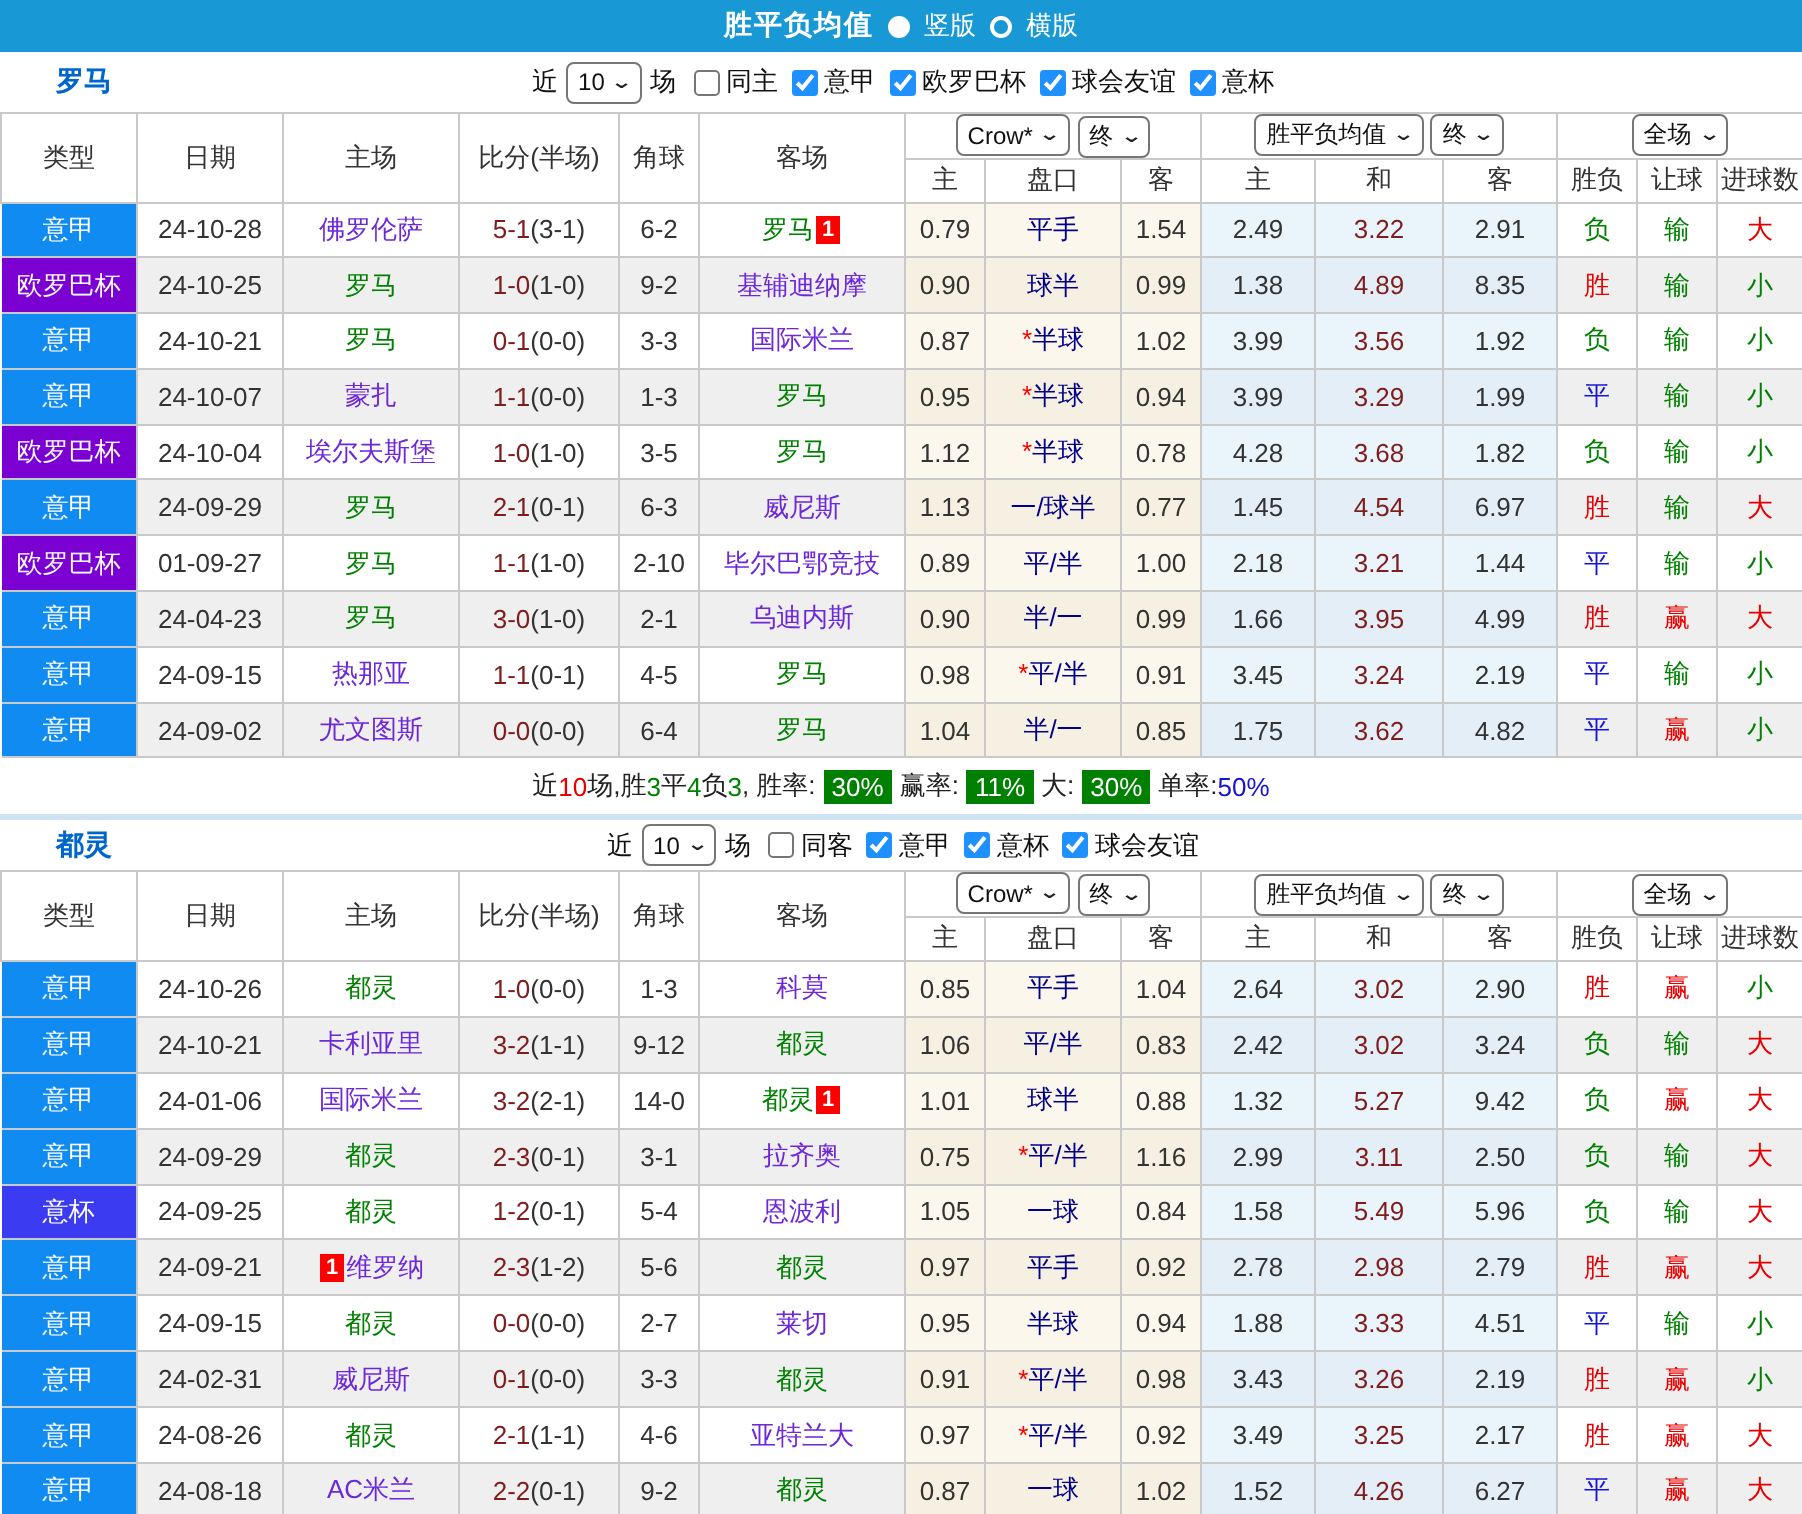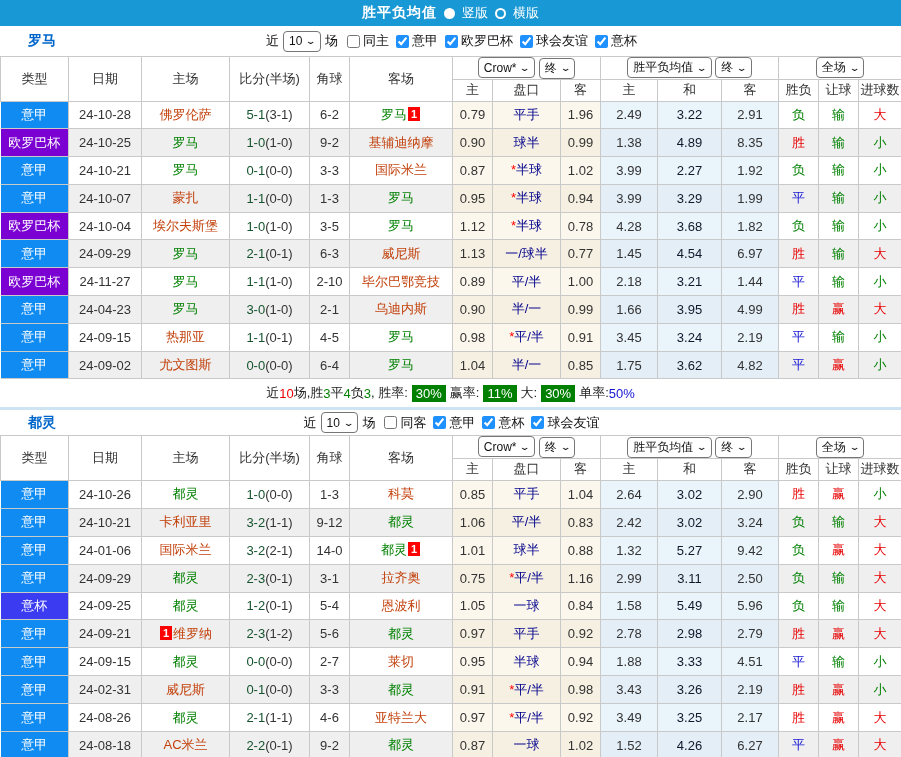--- a/index.html
+++ b/index.html
@@ -19,27 +19,27 @@
   table{border-collapse:collapse;table-layout:fixed;width:901px}
   th,td{border:1px solid #c9c9c9;text-align:center;padding:0;font-weight:normal;font-size:13px;color:#333;white-space:nowrap;overflow:hidden}
   thead tr{height:22px;background:#fff}
   tbody tr{height:28px;background:#fff}
   tbody tr.alt{background:#efefef}
   td.cream{background:#fcf7ec}
   td.lblue{background:#eaf4fb}
   tr.alt td.cream{background:#f6f0e2}
   tr.alt td.lblue{background:#e4eef6}
   td.type{color:#fff;border-left:0}
-  .ft{color:#14532d}.ht{color:#333}
+  .ft{color:#7f1d1d}.ht{color:#333}
   .self{color:#008000}
-  .opp{color:#c2410c}
+  .opp{color:#6d28d9}
   .badge{background:#f00;color:#fff;font-size:11px;font-weight:bold;line-height:14px;padding:0 3px;display:inline-block;vertical-align:1px;margin:0 1px}
   .line{color:#00008b}
   .star{color:#f00}
-  .md{color:#0f172a}
+  .md{color:#7f1d1d}
   .c-r{color:#e80000}.c-g{color:#008000}.c-b{color:#1414d2}.c-k{color:#222}
   .summary{height:28px;display:flex;align-items:center;justify-content:center;font-size:13px;color:#222}
   .pct-box{background:#008000;color:#fff;padding:1px 4px;margin:0 4px}
   .divider{height:3px;background:#cfe4f2}
 </style>
 </head>
 <body>
 
 <div class="topbar">
   <span class="title">胜平负均值</span>
@@ -130,21 +130,21 @@
     <tbody>
       <tr style="height: 27.8px;">
         <td class="type" style="background: rgb(15, 139, 242);">意甲</td>
         <td>24-10-28</td>
         <td><span class="opp">佛罗伦萨</span></td>
         <td><span class="ft">5-1</span><span class="ht">(3-1)</span></td>
         <td>6-2</td>
         <td><span class="self">罗马</span><span class="badge">1</span></td>
         <td class="cream">0.79</td>
         <td class="cream"><span class="line">平手</span></td>
-        <td class="cream">1.96</td>
+        <td class="cream">1.54</td>
         <td class="lblue">2.49</td>
         <td class="lblue md">3.22</td>
         <td class="lblue">2.91</td>
         <td style="color: rgb(0, 128, 0);">负</td>
         <td style="color: rgb(0, 128, 0);">输</td>
         <td style="color: rgb(232, 0, 0);">大</td>
       </tr>
       <tr class="alt" style="height: 27.8px;">
         <td class="type" style="background: rgb(123, 0, 210);">欧罗巴杯</td>
         <td>24-10-25</td>
@@ -166,21 +166,21 @@
         <td class="type" style="background: rgb(15, 139, 242);">意甲</td>
         <td>24-10-21</td>
         <td><span class="self">罗马</span></td>
         <td><span class="ft">0-1</span><span class="ht">(0-0)</span></td>
         <td>3-3</td>
         <td><span class="opp">国际米兰</span></td>
         <td class="cream">0.87</td>
         <td class="cream"><span class="star">*</span><span class="line">半球</span></td>
         <td class="cream">1.02</td>
         <td class="lblue">3.99</td>
-        <td class="lblue md">2.27</td>
+        <td class="lblue md">3.56</td>
         <td class="lblue">1.92</td>
         <td style="color: rgb(0, 128, 0);">负</td>
         <td style="color: rgb(0, 128, 0);">输</td>
         <td style="color: rgb(0, 128, 0);">小</td>
       </tr>
       <tr class="alt" style="height: 27.8px;">
         <td class="type" style="background: rgb(15, 139, 242);">意甲</td>
         <td>24-10-07</td>
         <td><span class="opp">蒙扎</span></td>
         <td><span class="ft">1-1</span><span class="ht">(0-0)</span></td>
@@ -225,21 +225,21 @@
         <td class="cream">0.77</td>
         <td class="lblue">1.45</td>
         <td class="lblue md">4.54</td>
         <td class="lblue">6.97</td>
         <td style="color: rgb(232, 0, 0);">胜</td>
         <td style="color: rgb(0, 128, 0);">输</td>
         <td style="color: rgb(232, 0, 0);">大</td>
       </tr>
       <tr style="height: 27.8px;">
         <td class="type" style="background: rgb(123, 0, 210);">欧罗巴杯</td>
-        <td>24-11-27</td>
+        <td>01-09-27</td>
         <td><span class="self">罗马</span></td>
         <td><span class="ft">1-1</span><span class="ht">(1-0)</span></td>
         <td>2-10</td>
         <td><span class="opp">毕尔巴鄂竞技</span></td>
         <td class="cream">0.89</td>
         <td class="cream"><span class="line">平/半</span></td>
         <td class="cream">1.00</td>
         <td class="lblue">2.18</td>
         <td class="lblue md">3.21</td>
         <td class="lblue">1.44</td>

